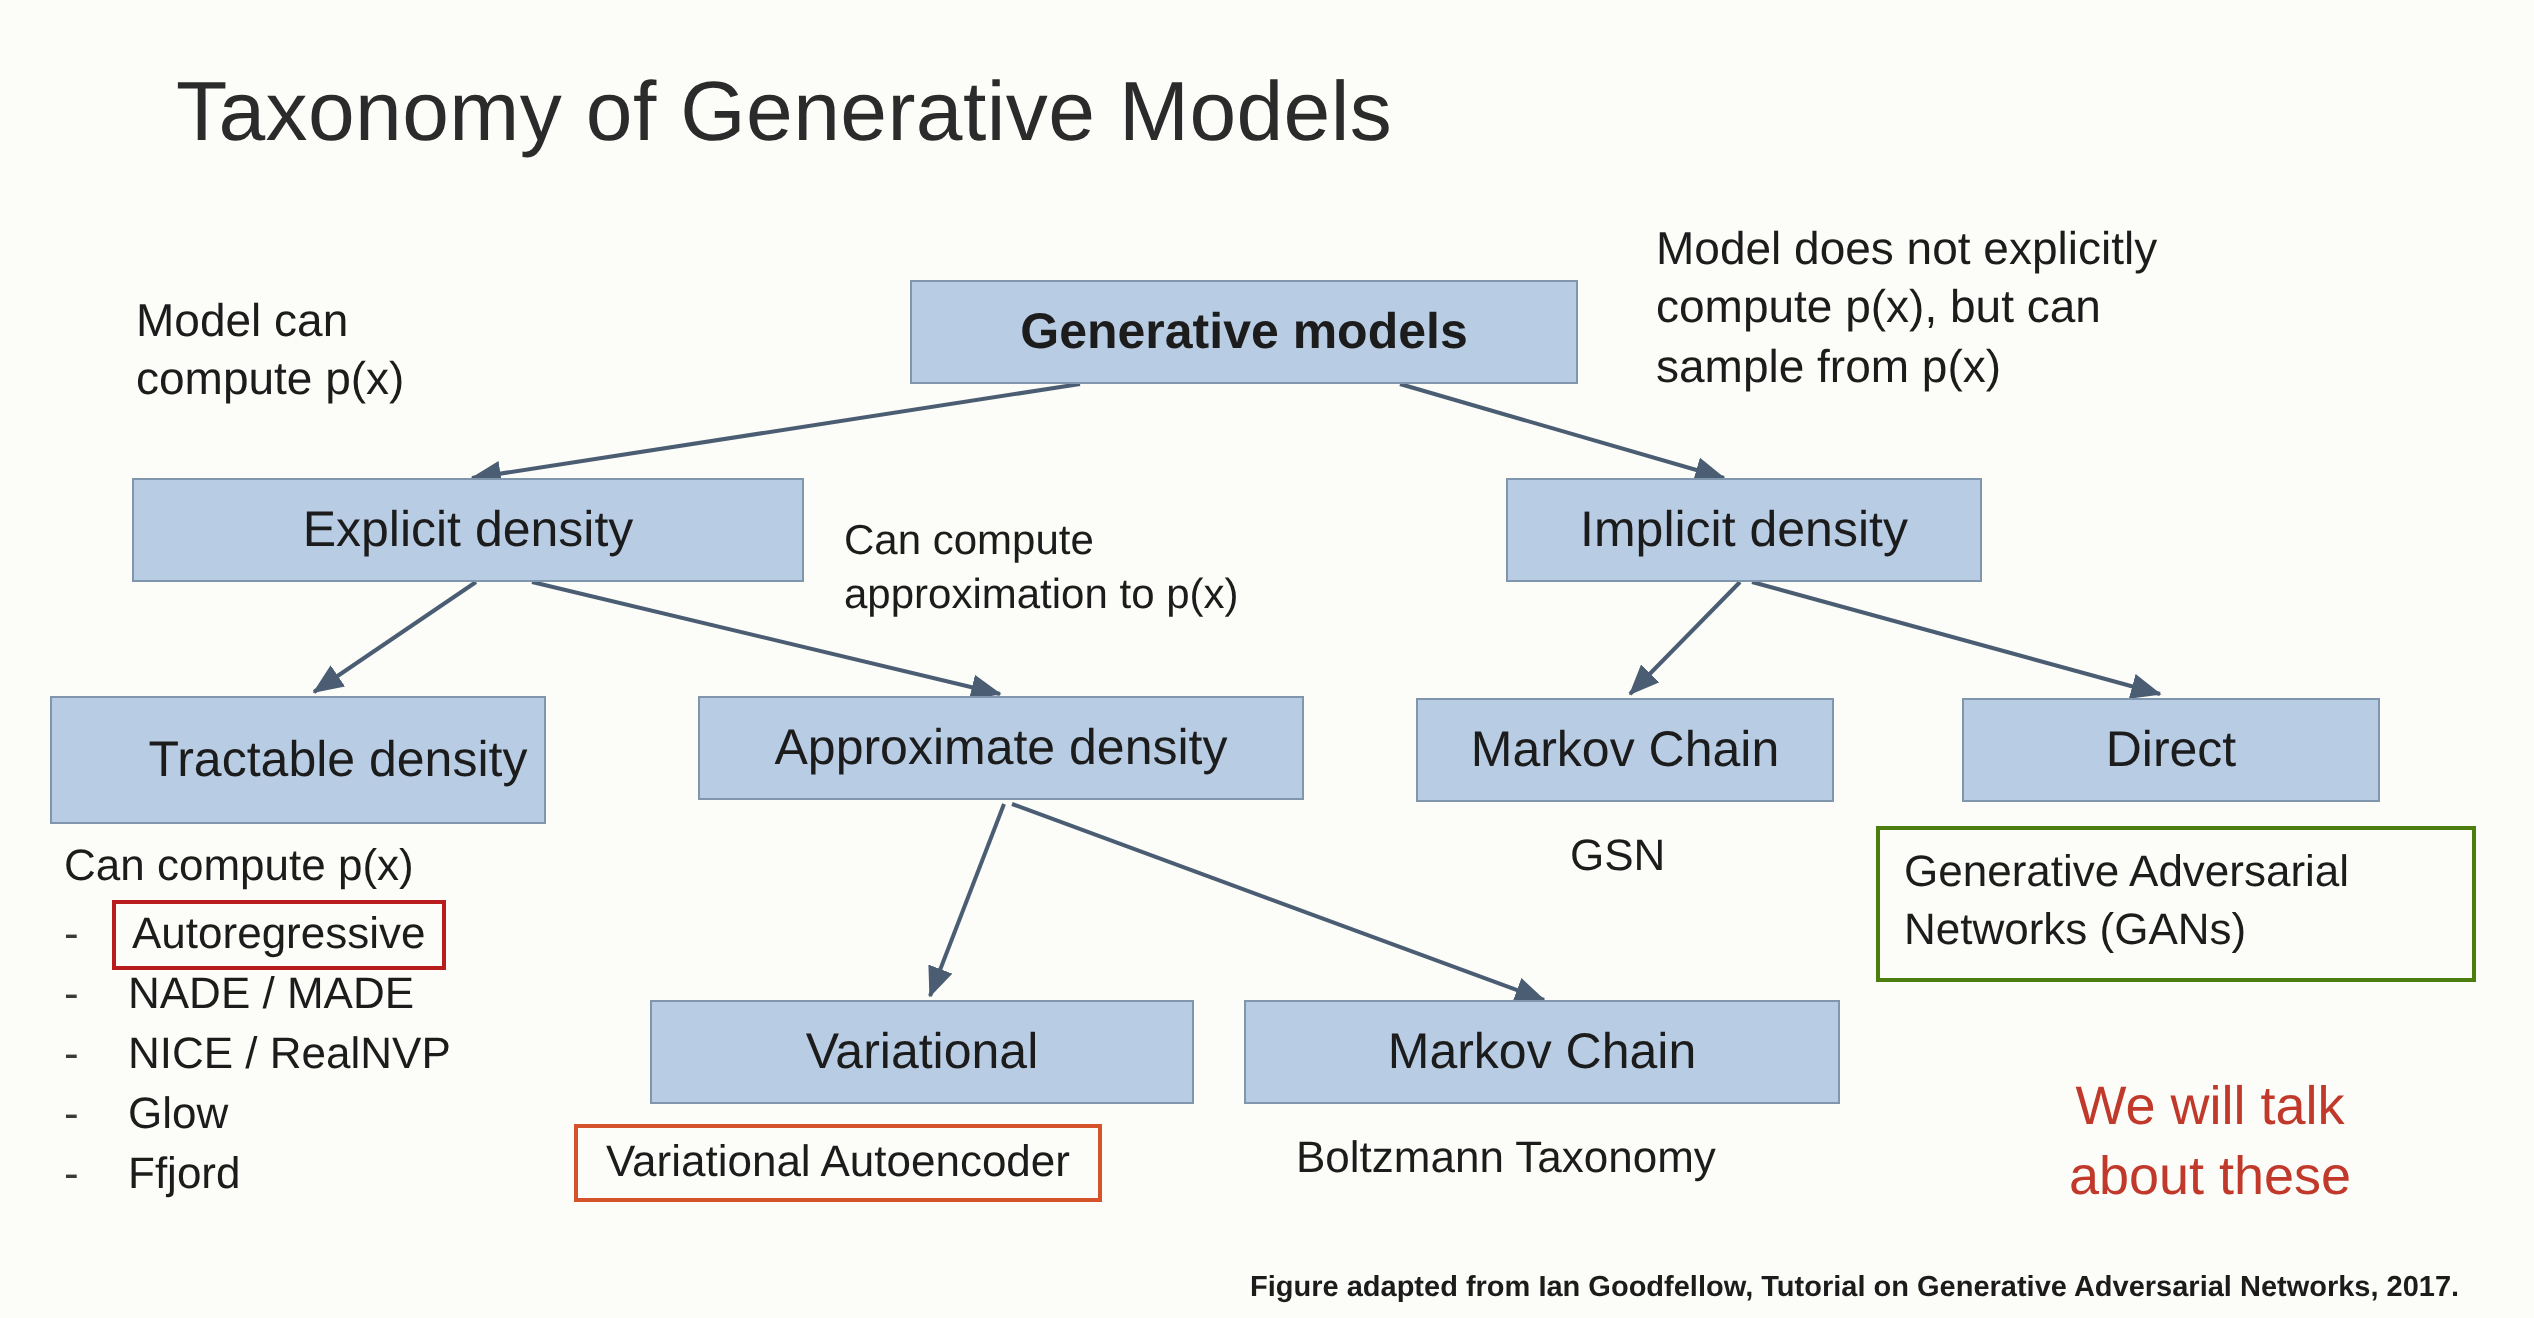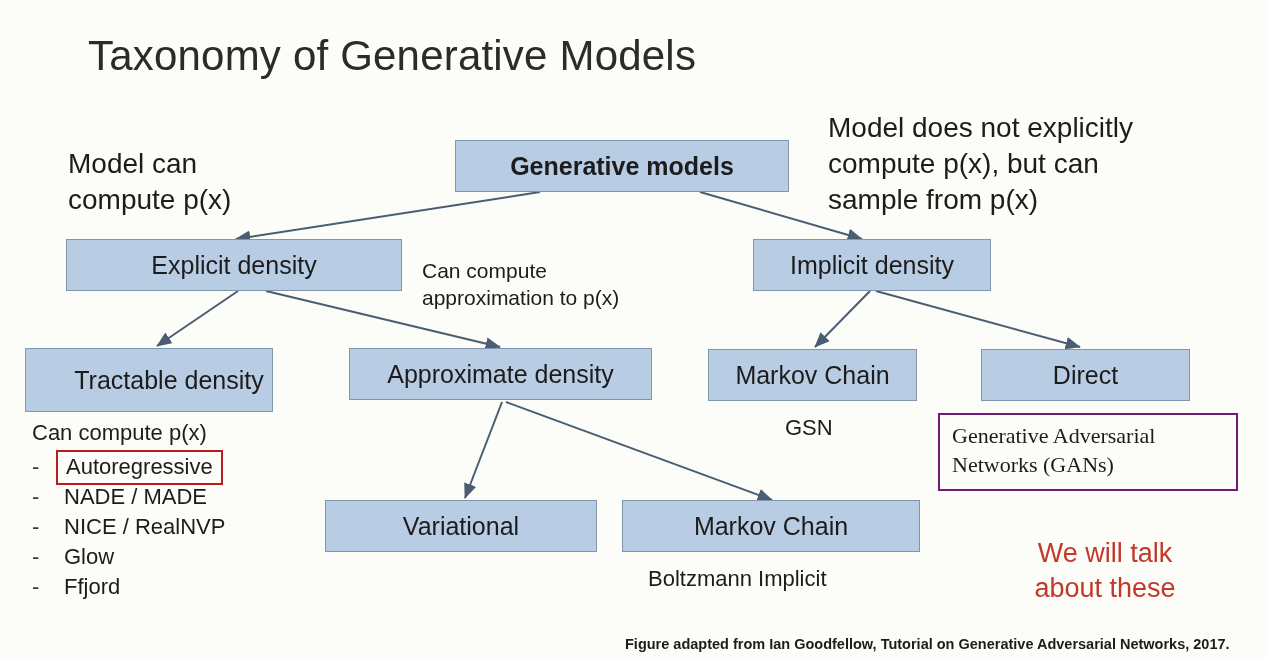--- a/index.html
+++ b/index.html
@@ -45,45 +45,44 @@
     color: #1c1c1c;
     white-space: nowrap;
     z-index: 3;
   }
   .node.root {
     font-weight: bold;
     font-size: 25px;
   }
   .annot {
     position: absolute;
-    font-size: 28px;
+    font-size: 23px;
     line-height: 1.28;
     color: #1c1c1c;
     white-space: pre-line;
     z-index: 2;
   }
   .annot.small {
     font-size: 21px;
   }
   .caption {
     position: absolute;
     font-size: 22px;
     color: #1c1c1c;
     white-space: nowrap;
     z-index: 2;
   }
   .redbox {
     position: absolute;
-    border: 2px solid #701a75;
+    border: 2px solid #4d7c0f;
     box-sizing: border-box;
     background: transparent;
     display: flex;
     align-items: center;
     z-index: 4;
-    font-family: Liberation Serif, serif;
   }
   .gan-box {
     padding: 4px 10px 6px 12px;
     font-size: 22px;
     line-height: 1.3;
     color: #1c1c1c;
     white-space: pre-line;
     align-items: flex-start;
     flex-direction: column;
     justify-content: center;
@@ -208,22 +207,23 @@
   <div class="node" style="left:708px; top:349px; width:209px; height:52px;">Markov Chain</div>
 
   <div class="node" style="left:981px; top:349px; width:209px; height:52px;">Direct</div>
 
   <div class="node" style="left:325px; top:500px; width:272px; height:52px;">Variational</div>
 
   <div class="node" style="left:622px; top:500px; width:298px; height:52px;">Markov Chain</div>
 
   <div class="caption" style="left:785px; top:415px;">GSN</div>
 
-  <div class="caption" style="left:648px; top:566px;">Boltzmann Implicit</div>
-
+  <div class="caption" style="left:648px; top:566px;">Boltzmann Taxonomy</div>
+
+  <div class="vae-label">Variational Autoencoder</div>
 
   <div class="redbox gan-box" style="left:938px; top:413px; width:300px; height:78px;">Generative Adversarial
 Networks (GANs)</div>
 
   <div class="talk">We will talk
 about these</div>
 
   <div class="bullets">
     <p class="lead">Can compute p(x)</p>
     <ul>

